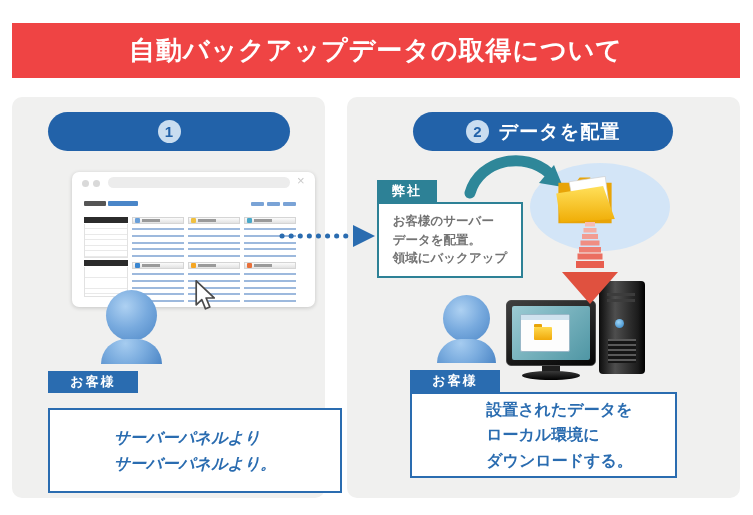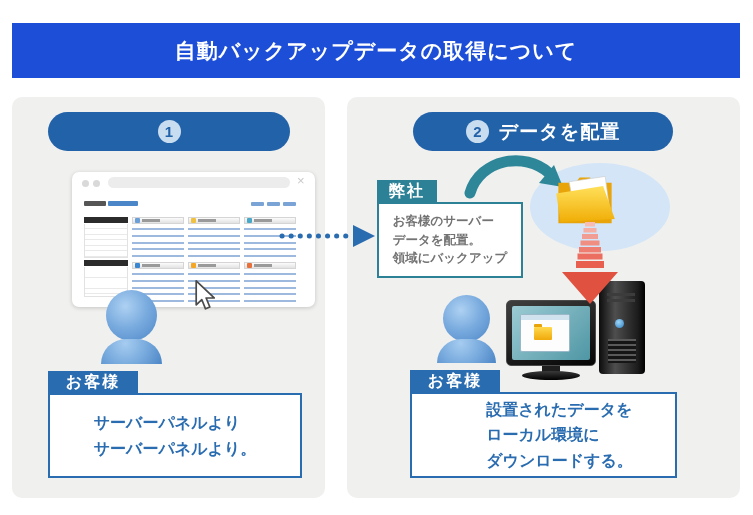--- a/index.html
+++ b/index.html
@@ -1,22 +1,22 @@
 <!DOCTYPE html>
 <html><head>
 <meta charset="utf-8">
 <style>
   * { margin:0; padding:0; box-sizing:border-box; }
   html,body { background:#fff; font-family:"Liberation Sans", sans-serif; }
   #stage { position:relative; width:753px; height:515px; background:#fff; overflow:hidden; }
   .abs { position:absolute; }
 
   
-  .header-bar { left:12px; top:23px; width:728px; height:55px; background:#1d4ed8;
-    color:#fff; font-size:21px; font-weight:bold; text-align:center; line-height:55px; letter-spacing:1px; }
+  .header-bar { left:12px; top:23px; width:728px; height:55px; background:#ef4444;
+    color:#fff; font-size:26px; font-weight:bold; text-align:center; line-height:55px; letter-spacing:1px; }
 
   
   .panel { top:97px; height:401px; background:#f0f0ef; border-radius:10px; }
   .panel.left  { left:12px;  width:313px; }
   .panel.right { left:347px; width:393px; }
 
   
   .pill { top:112px; height:39px; border-radius:20px; background:#2262a9;
     display:flex; align-items:center; justify-content:center; gap:10px; }
   .pill .num { width:23px; height:23px; border-radius:50%; background:#c9ddf0; color:#2262a9;
@@ -63,30 +63,30 @@
   .head { border-radius:50%;
     background:radial-gradient(circle at 38% 32%, #aed1f2 0%, #78aade 48%, #4c86c6 100%); }
   .torso { border-radius:30px 30px 0 0;
     background:radial-gradient(circle at 40% 18%, #a6ccf0 0%, #79abde 50%, #4c86c6 100%); }
   .head.hL { left:106px; top:290px; width:51px; height:51px; }
   .torso.tL { left:101px; top:339px; width:61px; height:25px; }
   .head.hR { left:443px; top:295px; width:47px; height:47px; }
   .torso.tR { left:437px; top:339px; width:59px; height:24px; }
 
   
-  .tab { height:22px; color:#fff; font-size:16px; font-weight:bold; text-align:center; line-height:22px; letter-spacing:2px; }
+  .tab { height:22px; color:#fff; font-size:13px; font-weight:bold; text-align:center; line-height:22px; letter-spacing:2px; }
   .tab.blue { background:#2a6cb0; }
   .tab.teal { background:#2d8196; }
   .notebox { background:#fff; display:flex; align-items:center; justify-content:center; }
   .notebox.blue { border:2px solid #2a6cb0; color:#2a6cb0; }
   .notebox.teal { border:2px solid #2d8196; color:#737373; }
   .notebox .lines { text-align:left; font-weight:bold; }
   .bigtext { font-size:16px; line-height:1.6; }
   .tabL  { left:48px;  top:371px; width:90px; }
-  .boxL  { left:48px;  top:393px; width:254px; height:85px; }
+  .boxL  { left:48px;  top:408px; width:294px; height:85px;font-style:italic; }
   .tabR  { left:410px; top:370px; width:90px; }
   .boxR  { left:410px; top:392px; width:267px; height:86px;padding-left:32px; }
   .tabCo { left:377px; top:180px; width:60px; }
   .boxCo { left:377px; top:202px; width:146px; height:76px; }
   .boxCo .lines { font-size:12.5px; line-height:1.5; }
 
   
   .cloud { left:530px; top:163px; width:140px; height:88px; border-radius:50%; background:#d3e5f7; }
 
   

